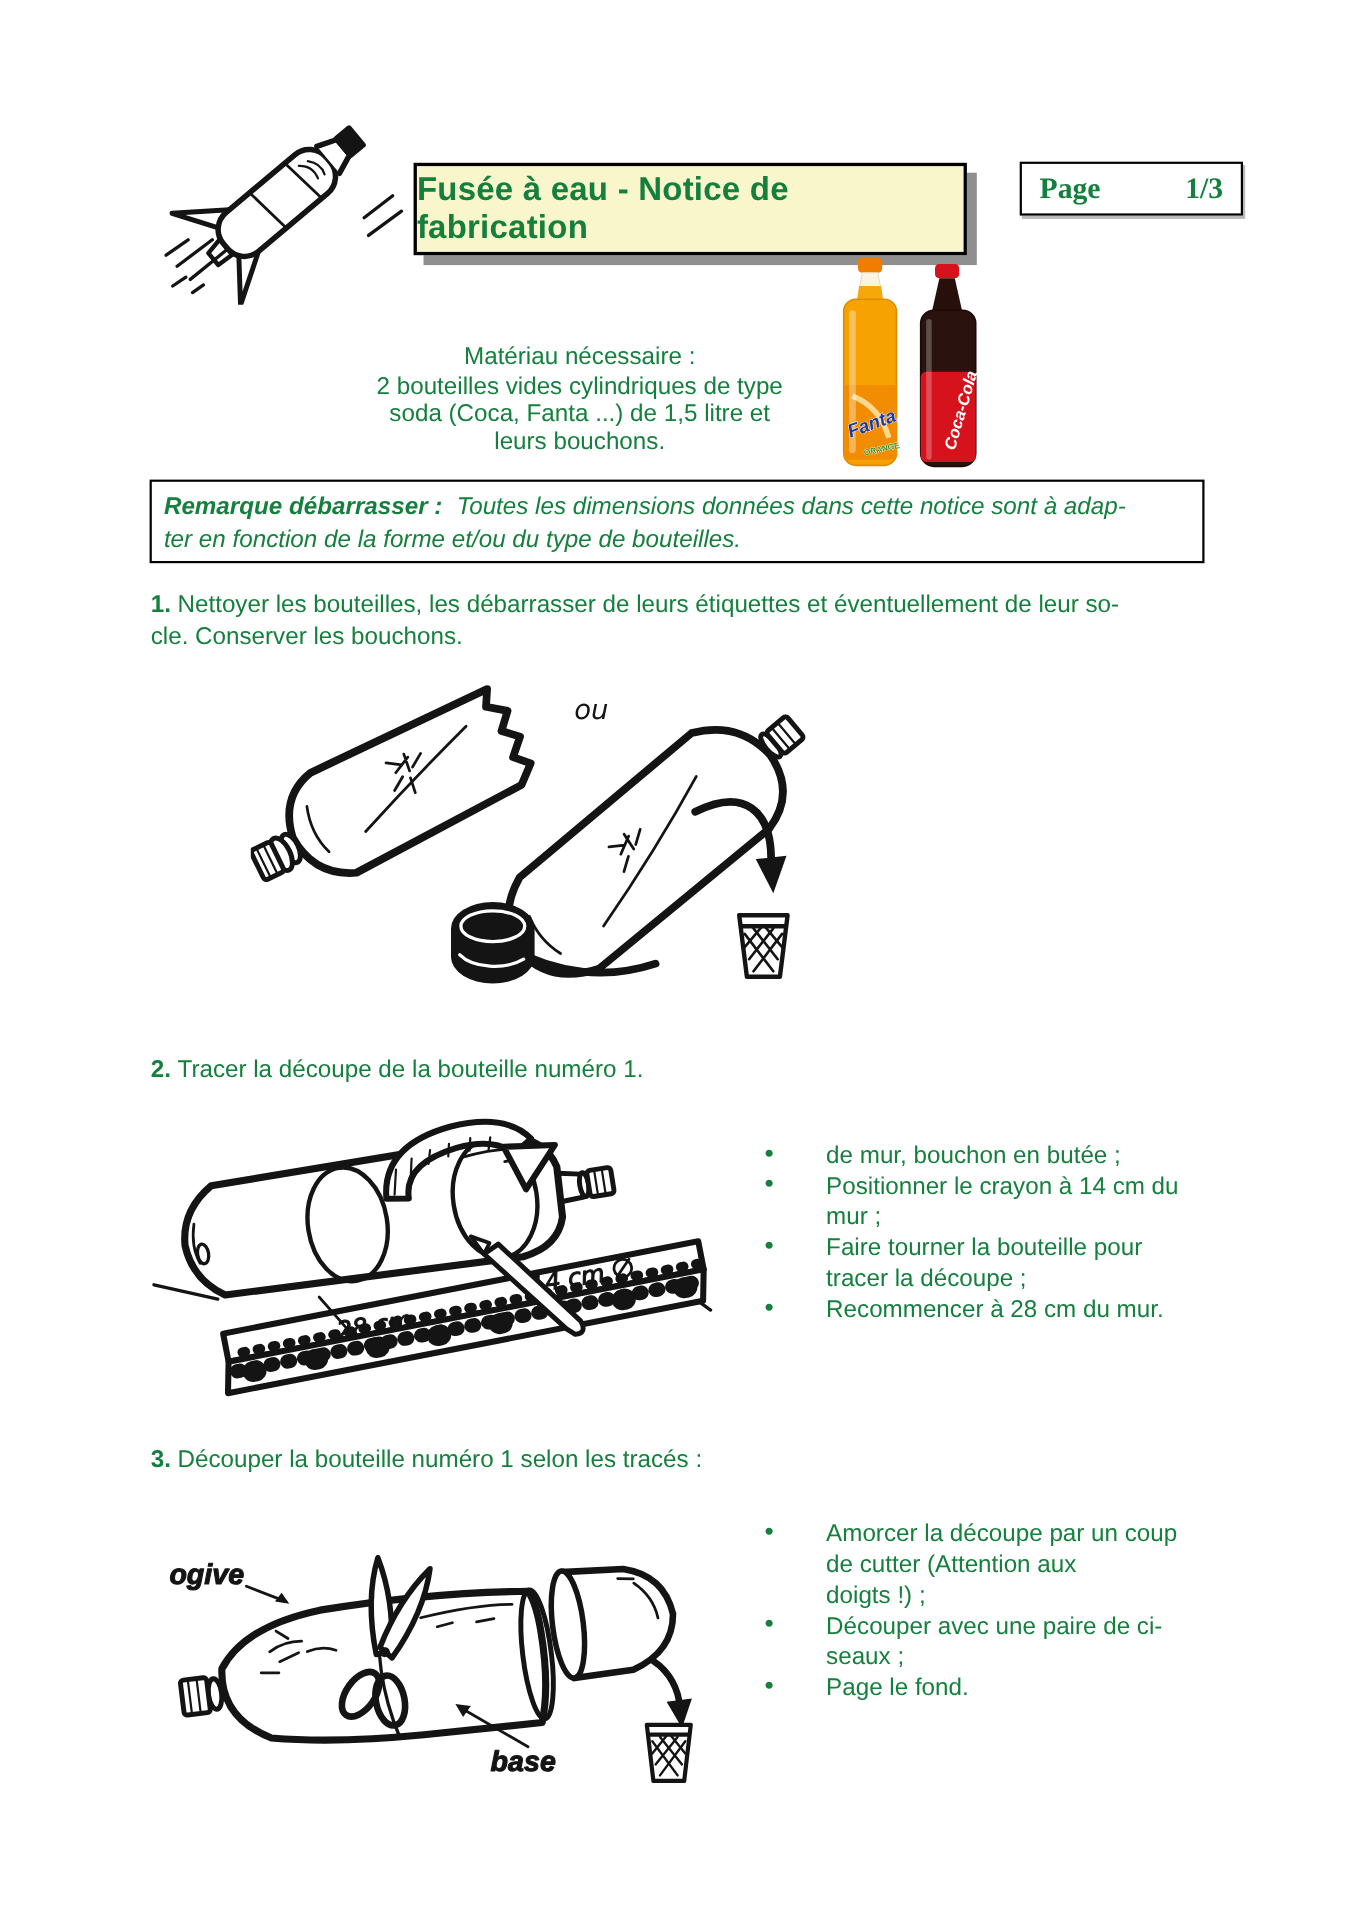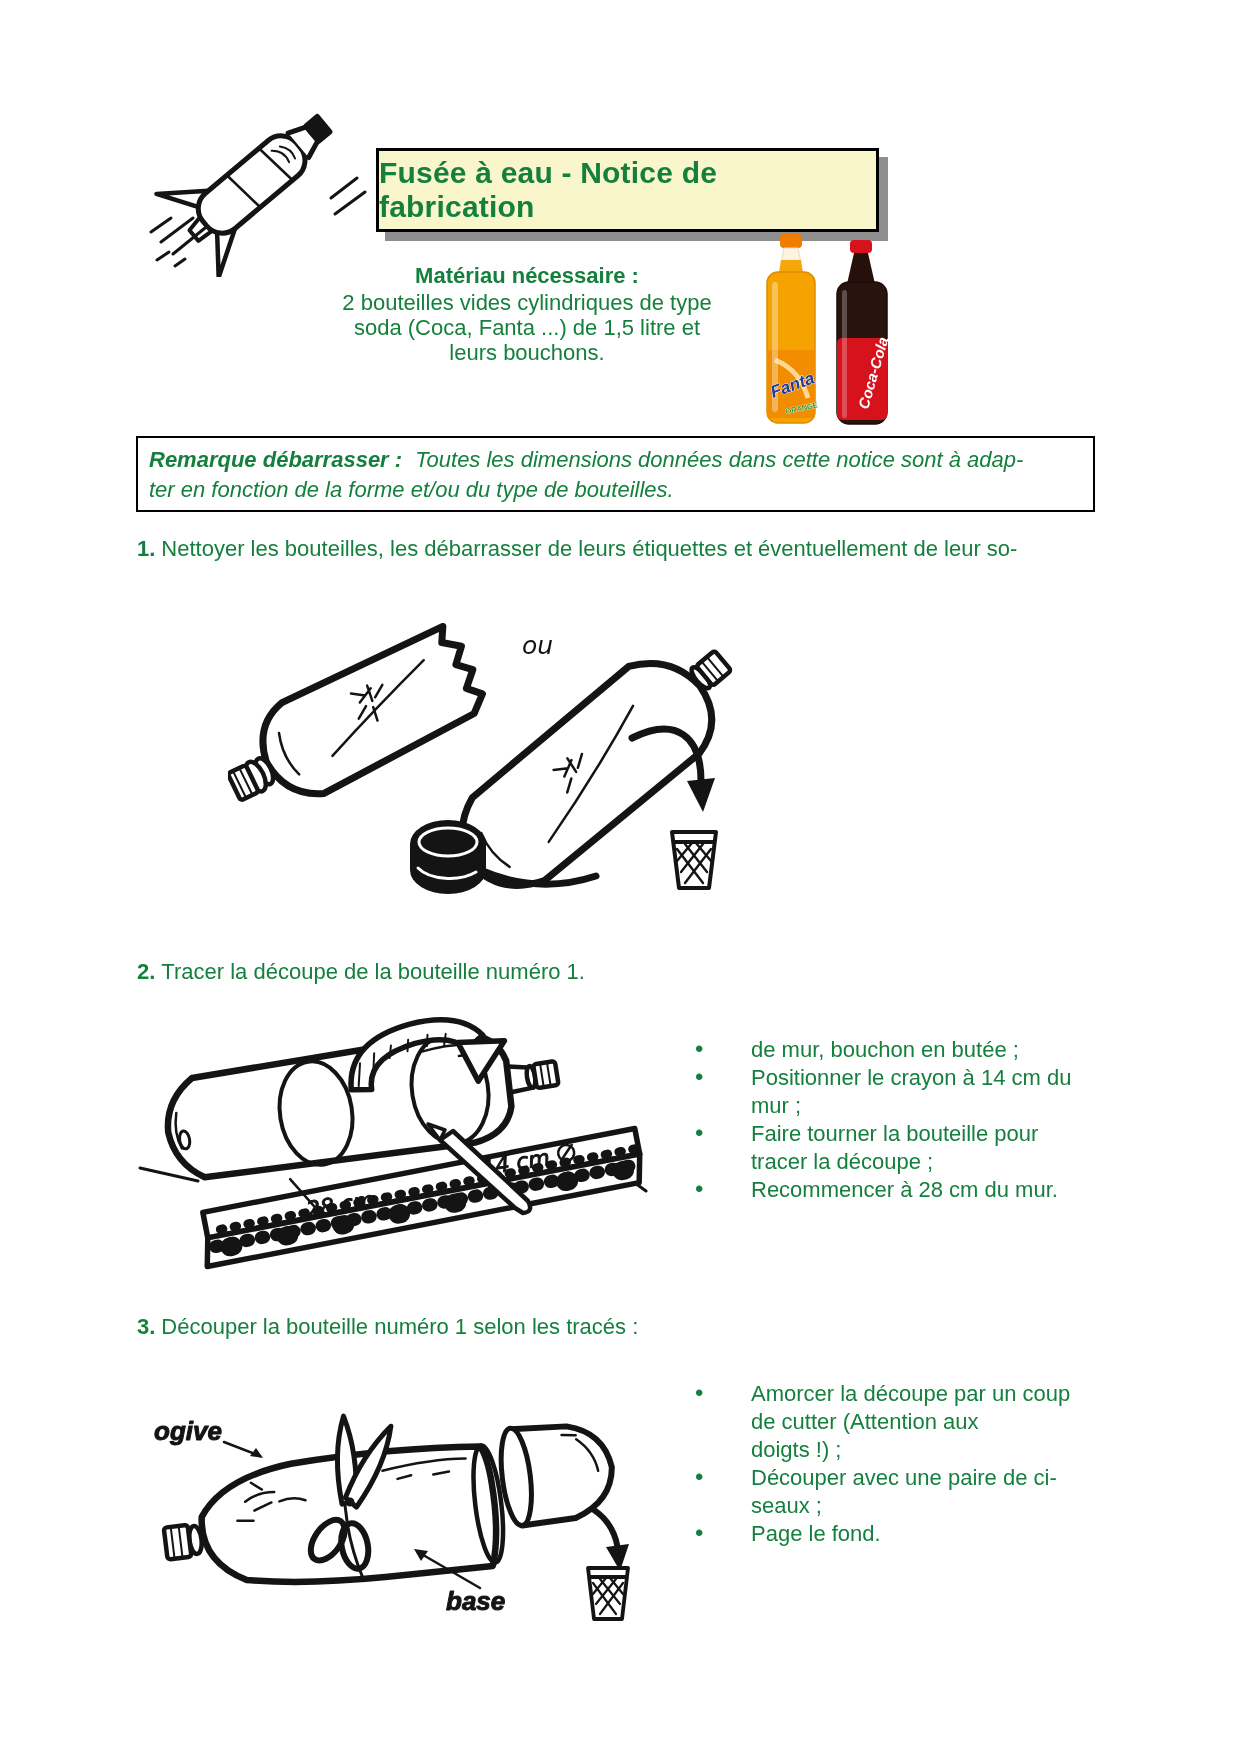--- a/index.html
+++ b/index.html
@@ -11,21 +11,21 @@
              border:3px solid #000;box-shadow:9px 9px 0 #8f8f8f;
              display:flex;align-items:center;justify-content:center;}
   .title-box span{font-size:30px;font-weight:bold;letter-spacing:.2px;}
   .page-box{left:927px;top:147px;width:167px;height:45px;border:2px solid #000;
             box-shadow:2px 3px 0 #b9b9b9;background:#fff;
             display:flex;align-items:center;justify-content:space-between;
             padding:0 16px;box-sizing:content-box;
             font-family:"Liberation Serif",serif;font-weight:bold;font-size:27px;}
   
   .materials{left:303px;top:263px;width:448px;text-align:center;font-size:22px;line-height:25px;}
-  .materials .mh{font-weight:bold;margin-bottom:2px;}
+  .materials .mh{font-weight:normal;margin-bottom:2px;margin-top:48px;}
   
   .remark{left:136px;top:436px;width:933px;height:58px;border:2.5px solid #000;
           padding:7px 11px;font-size:22px;line-height:30px;font-style:italic;}
   .remark .rl{font-weight:bold;margin-right:13px;}
   
   .para{font-size:22px;line-height:29px;width:968px;}
   .para .num{font-weight:bold;margin-right:6px;}
   
   ul.blist{list-style:none;margin:0;padding:0;width:410px;}
   ul.blist li{position:relative;padding-left:58px;font-size:22px;line-height:28px;}
@@ -55,20 +55,24 @@
         <path d="M 196,106 L 222,86 M 200,122 L 230,100"></path>
         <path d="M 22,168 L 34,160 M 40,174 L 50,167"></path>
       </g>
     </g>
   </svg>
 
   <div class="abs title-box">
     <span>Fusée à eau - Notice de fabrication</span>
   </div>
 
+  <div class="abs page-box">
+    <span>Page</span>
+    <span>1/3</span>
+  </div>
 
   <div class="abs materials">
     <div class="mh">Matériau nécessaire :</div>
     <div>2 bouteilles vides cylindriques de type</div>
     <div>soda (Coca, Fanta ...) de 1,5 litre et</div>
     <div>leurs bouchons.</div>
   </div>
 
   <svg class="abs" style="left:758px;top:232px" width="140" height="196" viewBox="0 0 140 196">
     <g>
@@ -94,20 +98,21 @@
 
   <div class="abs remark">
     <div>
       <span class="rl">Remarque débarrasser :</span><span>Toutes les dimensions données dans cette notice sont à adap-</span>
     </div>
     <div>ter en fonction de la forme et/ou du type de bouteilles.</div>
   </div>
 
   <div class="abs para" style="left:137px;top:534px">
     <div><span class="num">1.</span><span>Nettoyer les bouteilles, les débarrasser de leurs étiquettes et éventuellement de leur so-</span></div>
+    <div>cle. Conserver les bouchons.</div>
   </div>
 
   <svg class="abs" style="left:228px;top:598px" width="525" height="315" viewBox="0 0 525 315">
     <g stroke="#141414" fill="none" stroke-linecap="round" stroke-linejoin="round">
 
       <g transform="translate(155,111) rotate(-26)">
         <path d="M -88,-50 Q -122,-42 -128,-4 Q -126,36 -90,50 L 80,44 L 96,30 L 84,18 L 98,4 L 85,-8 L 98,-22 L 82,-34 L 90,-48 Z" fill="#fff" stroke-width="7"></path>
         <path d="M -104,-24 Q -112,0 -104,22" stroke-width="2.5"></path>
         <path d="M -66,20 Q -6,-4 58,-26" stroke-width="2.5"></path>
         <g stroke-width="2.5">

